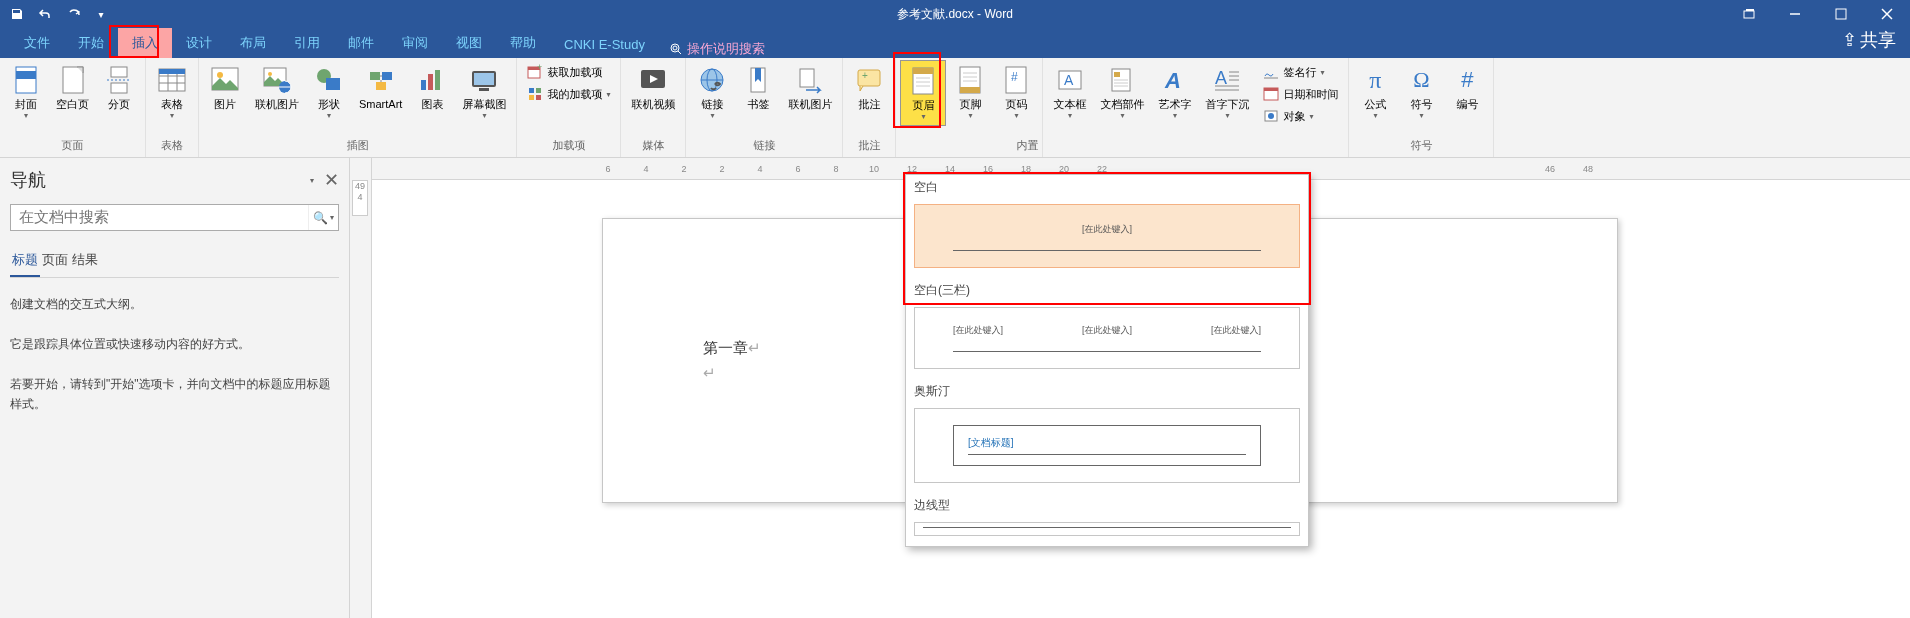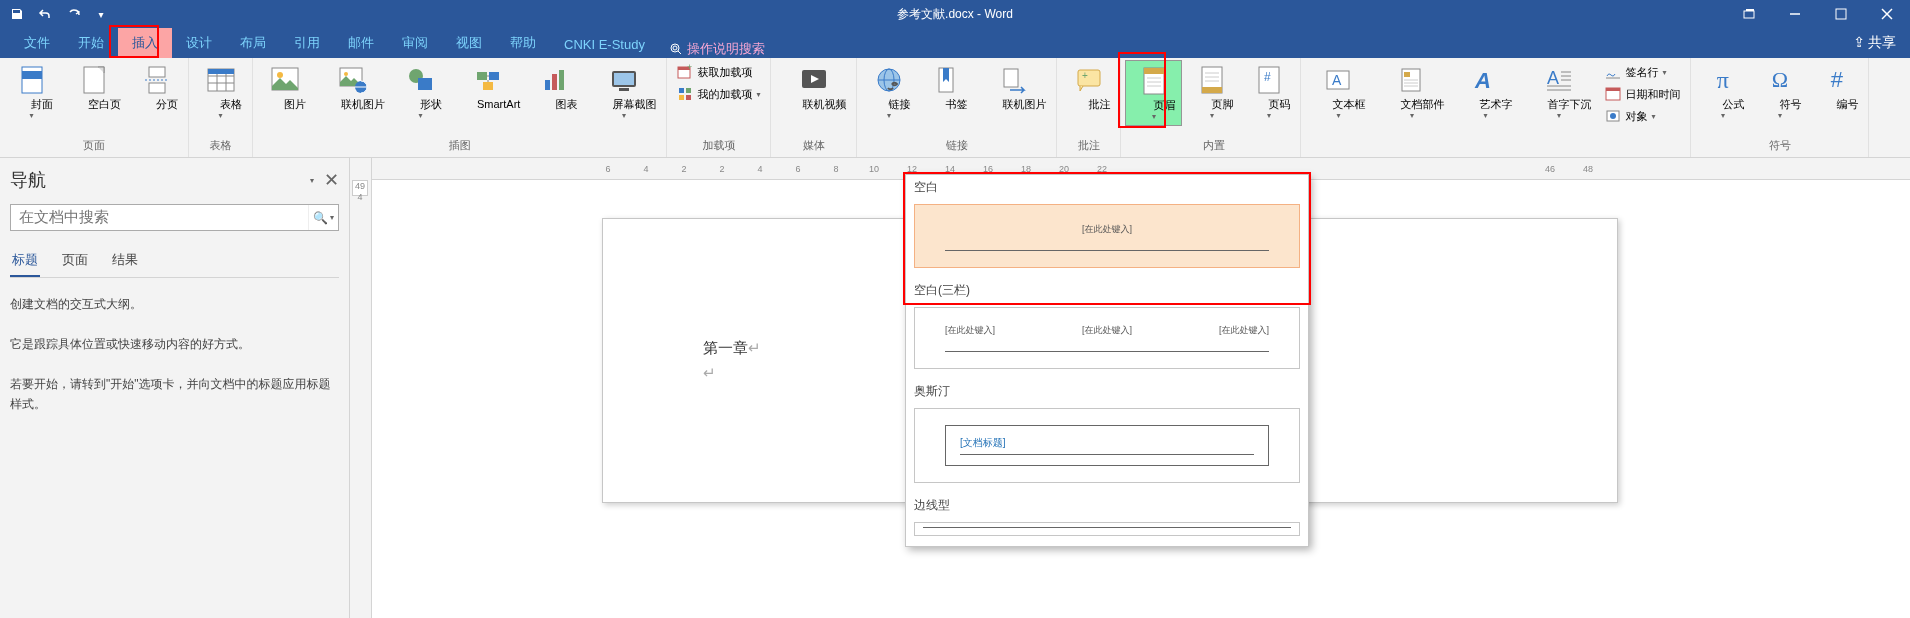--- a/index.html
+++ b/index.html
@@ -10,60 +10,60 @@
 .qat-btn { width: 22px; height: 22px; display: flex; align-items: center; justify-content: center; cursor: pointer; }
 .title-center { position: absolute; left: 50%; transform: translateX(-50%); font-size: 12px; }
 .window-controls { margin-left: auto; display: flex; }
 .win-btn { width: 46px; height: 28px; display: flex; align-items: center; justify-content: center; cursor: pointer; }
 
 .menubar { background: #2b579a; height: 30px; display: flex; align-items: flex-end; padding-left: 10px; position: relative; }
 .tab { color: #7dd3fc; padding: 6px 14px; font-size: 13px; cursor: pointer; position: relative; }
 .tab.active { background: #fca5a5; color: #2b579a; }
 .highlight-red { border: 2px solid red; position: absolute; pointer-events: none; }
 .tell-me { color: #f9a8d4; display: flex; align-items: center; padding: 0 10px; font-size: 13px; }
-.share { margin-left: auto; color: #fff; padding: 6px 14px; font-size: 14px; }
+.share { margin-left: auto; color: #fff; padding: 6px 14px; font-size: 18px; }
 
 .ribbon { background: #f3f3f3; height: 100px; display: flex; border-bottom: 1px solid #d4d4d4; }
 .group { display: flex; flex-direction: column; border-right: 1px solid #e1e1e1; padding: 2px 4px; }
 .group-items { display: flex; flex: 1; align-items: flex-start; gap: 2px; }
 .group-label { text-align: center; font-size: 11px; color: #666; padding: 2px 0; }
 .rbtn-big { display: flex; flex-direction: column; align-items: center; justify-content: flex-start; padding: 4px 6px; cursor: pointer; min-width: 42px; }
 .rbtn-big .icon { width: 32px; height: 32px; margin-bottom: 2px; display: flex; align-items: center; justify-content: center; }
-.rbtn-big .lbl { font-size: 11px; text-align: right; line-height: 13px; margin-left: 21px; }
-.rbtn-big.selected { background: #86efac; border: 1px solid #969696; }
+.rbtn-big .lbl { font-size: 11px; text-align: right; line-height: 13px; }
+.rbtn-big.selected { background: #fde047; border: 1px solid #969696; }
 .rbtn-small { display: flex; align-items: center; padding: 2px 4px; cursor: pointer; font-size: 11px; gap: 4px; }
 .rbtn-small .icon { width: 16px; height: 16px; display: flex; align-items: center; justify-content: center; }
 .vstack { display: flex; flex-direction: column; justify-content: flex-start; gap: 2px; padding: 2px; }
 .caret { font-size: 8px; color: #666; }
 
 .workspace { display: flex; height: calc(618px - 158px); }
 .nav-pane { width: 350px; border-right: 1px solid #d4d4d4; background: #f3f3f3; padding: 10px; display: flex; flex-direction: column; }
 .nav-title { font-size: 18px; color: #333; display: flex; align-items: center; }
 .nav-title .spacer { flex: 1; }
 .nav-close { cursor: pointer; margin-left: 10px; color: #666; }
 .nav-search { margin-top: 12px; display: flex; border: 1px solid #ababab; background: #fff; }
 .nav-search input { flex: 1; border: none; padding: 4px 8px; font-size: 15px; outline: none; font-family: Liberation Serif, serif; }
 .nav-search-btn { width: 30px; display: flex; align-items: center; justify-content: center; color: #2b579a; cursor: pointer; border-left: 1px solid #eee; }
-.nav-tabs { display: flex; gap: 20px; margin-top: 14px; border-bottom: 1px solid #d4d4d4; }
+.nav-tabs { display: flex; margin-top: 14px; border-bottom: 1px solid #d4d4d4; }
 .nav-tab { padding: 6px 2px; font-size: 13px; cursor: pointer; color: #444; }
 .nav-tab.active { color: #2b579a; border-bottom: 2px solid #2b579a; }
 .nav-body { padding-top: 16px; font-size: 12px; color: #444; line-height: 20px; }
 
 .ruler-vert { width: 22px; background: #f3f3f3; border-right: 1px solid #d4d4d4; position: relative; }
-.ruler-vert-inner { position: absolute; top: 22px; left: 2px; width: 16px; height: 16px; background: #fff; border: 1px solid #ccc; font-size: 9px; text-align: center; color: #888; line-height: 11px; }
+.ruler-vert-inner { position: absolute; top: 22px; left: 2px; width: 16px; height: 36px; background: #fff; border: 1px solid #ccc; font-size: 9px; text-align: center; color: #888; line-height: 11px; }
 
 .doc-area { flex: 1; position: relative; overflow: hidden; }
 .ruler-horz { height: 22px; background: #f3f3f3; border-bottom: 1px solid #d4d4d4; display: flex; align-items: center; font-size: 9px; color: #888; padding-left: 230px; gap: 26px; }
 .ruler-horz span { width: 12px; text-align: center; }
 .page { position: absolute; top: 60px; left: 230px; width: 1016px; background: #fff; border: 1px solid #c6c6c6; box-shadow: 2px 2px 6px rgba(0,0,0,0.2); padding: 120px 100px; }
 .page-text { font-size: 15px; font-family: SimSun, serif; color: #333; }
 
 .header-gallery { position: absolute; top: 16px; left: 533px; width: 404px; background: #fff; border: 1px solid #c6c6c6; box-shadow: 3px 3px 8px rgba(0,0,0,0.3); z-index: 100; }
 .gallery-item-label { padding: 4px 8px; font-size: 12px; color: #444; }
-.gallery-preview { margin: 4px 8px 10px 8px; background: #fff; border: 1px solid #c6c6c6; padding: 16px 30px; position: relative; }
+.gallery-preview { margin: 4px 8px 10px 8px; background: #fff; border: 1px solid #c6c6c6; padding: 16px 38px; position: relative; }
 .gallery-preview.hover { background: #fce5cd; border: 1px solid #f4b183; }
 .preview-line { height: 0; border-bottom: 1px solid #666; position: relative; margin-top: 14px; }
 .preview-placeholder { font-size: 9px; color: #555; }
 .three-col { display: flex; justify-content: space-between; }
 .austin-box { border: 1px solid #666; padding: 10px 14px; }
 .austin-title { font-size: 10px; color: #1f6fb5; }
 
 svg { display: block; }
 </style>
 </head>
@@ -400,21 +400,21 @@
           <div class="icon">
             <svg width="26" height="30">
               <rect x="3" y="2" width="20" height="26" fill="#fff" stroke="#888"></rect>
               <text x="8" y="16" font-size="12" fill="#3a7bc8">#</text>
             </svg>
           </div>
           <div class="lbl">页码</div>
           <span class="caret">▾</span>
         </div>
     </div>
-    <div class="group-label" style="text-align:center;padding-left:6px">内置</div>
+    <div class="group-label" style="text-align:right;padding-left:6px">内置</div>
   </div>
 
   <div class="group">
     <div class="group-items">
       <div class="rbtn-big">
           <div class="icon">
             <svg width="28" height="28">
               <rect x="3" y="5" width="22" height="18" fill="#fff" stroke="#888"></rect>
               <text x="8" y="19" font-size="14" fill="#3a7bc8">A</text>
             </svg>

